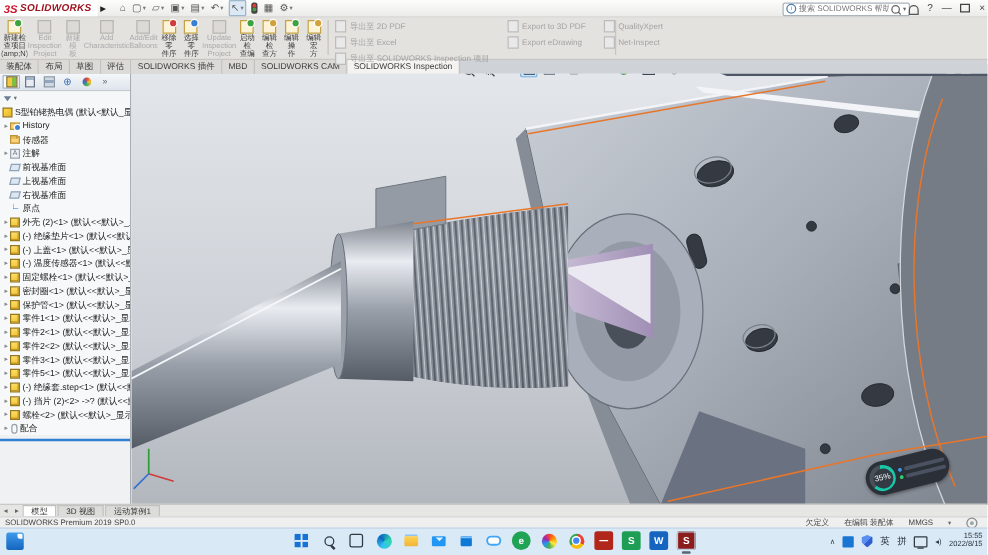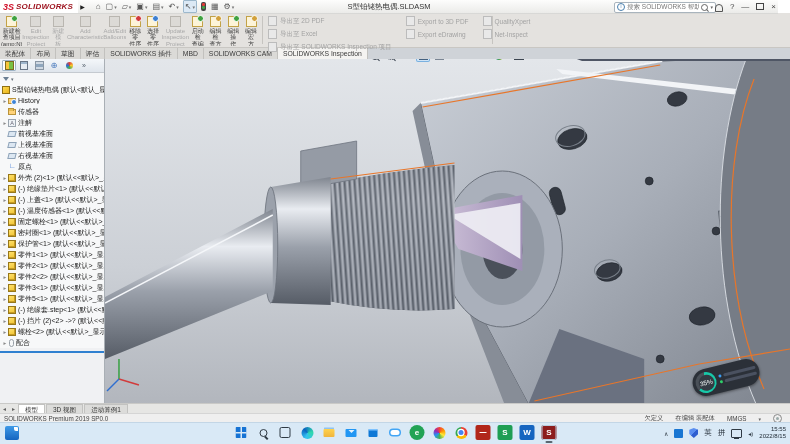--- a/index.html
+++ b/index.html
@@ -1,20 +1,20 @@
 <!DOCTYPE html>
 <html><head>
 <meta charset="utf-8">
 <style>
   html,body{margin:0;padding:0}
   body{width:790px;height:444px;position:relative;overflow:hidden;
        font-family:"Liberation Sans",sans-serif;background:#fff;
        -webkit-font-smoothing:antialiased}
   
-  .titlebar{position:absolute;top:0;left:0;right:12px;height:13px;
+  .titlebar{position:absolute;top:0;left:0;right:0;height:13px;
     background:linear-gradient(#fdfdfc,#ebebe9);border-bottom:1px solid #d8d8d6;
     display:flex;align-items:center;font-size:8px;z-index:20}
   .logo{display:flex;align-items:center;gap:2px;background:#fff;height:13px;padding:0 5px 0 3px}
   .logo-mark{color:#d1112b;font-weight:700;font-style:italic;font-size:9px}
   .logo-text{color:#9e1520;font-weight:700;font-style:italic;font-size:8px;letter-spacing:.2px}
   .menu-arrow{font-size:6px;color:#222;margin:0 4px 0 2px}
   .qa-bar{display:flex;align-items:center;gap:3px;margin-left:6px}
   .qa{position:relative;display:inline-flex;align-items:center;height:11px;color:#555;font-size:8px;padding:0 1px}
   .qa.caret::after{content:"▾";font-size:5px;color:#777;margin-left:1px}
   .qa.active{border:1px solid #9db8cc;background:#dce9f5;border-radius:1px}
@@ -229,21 +229,20 @@
 
       <span class="qa ic-display">
         <span class="qa-glyph">▦</span>
       </span>
 
       <span class="qa ic-options caret">
         <span class="qa-glyph">⚙</span>
       </span>
 
   </div>
-  <div class="win-title">S型铂铑热电偶.SLDASM</div>
   <div class="search-box">
     <span class="sb-info">i</span>
     <span class="sb-text">搜索 SOLIDWORKS 帮助</span>
     <span class="sb-mag"></span>
     <span class="sb-caret">▾</span>
   </div>
   <div class="winbtns">
     <span class="wb wb-user"></span>
     <span class="wb">?</span>
     <span class="wb">—</span>

